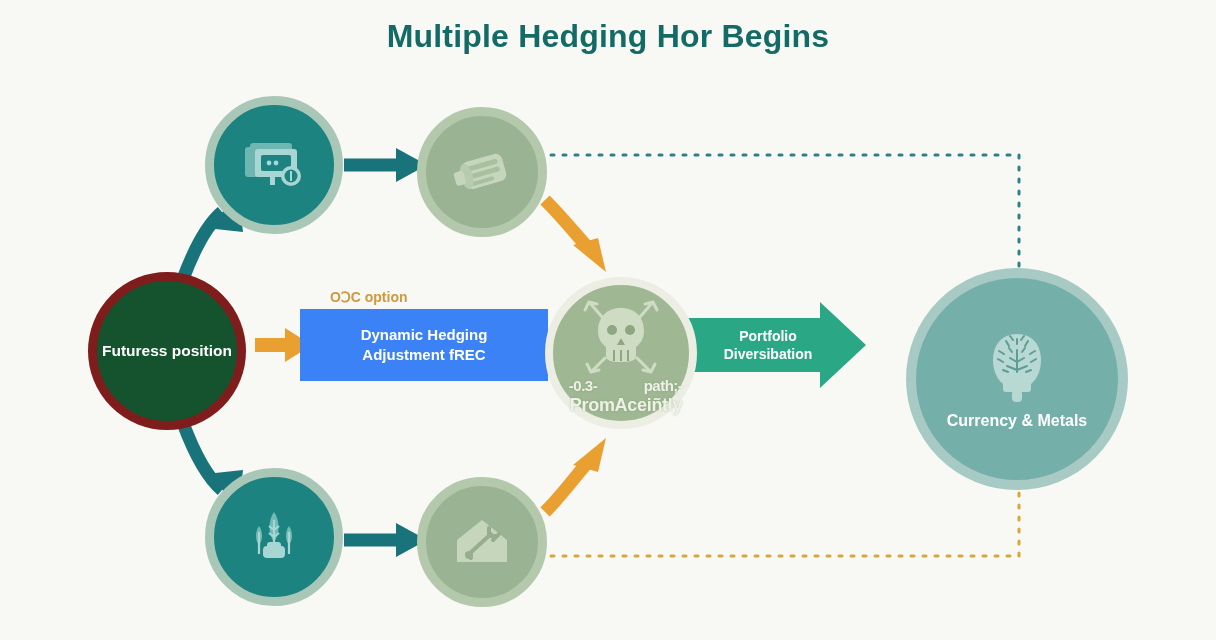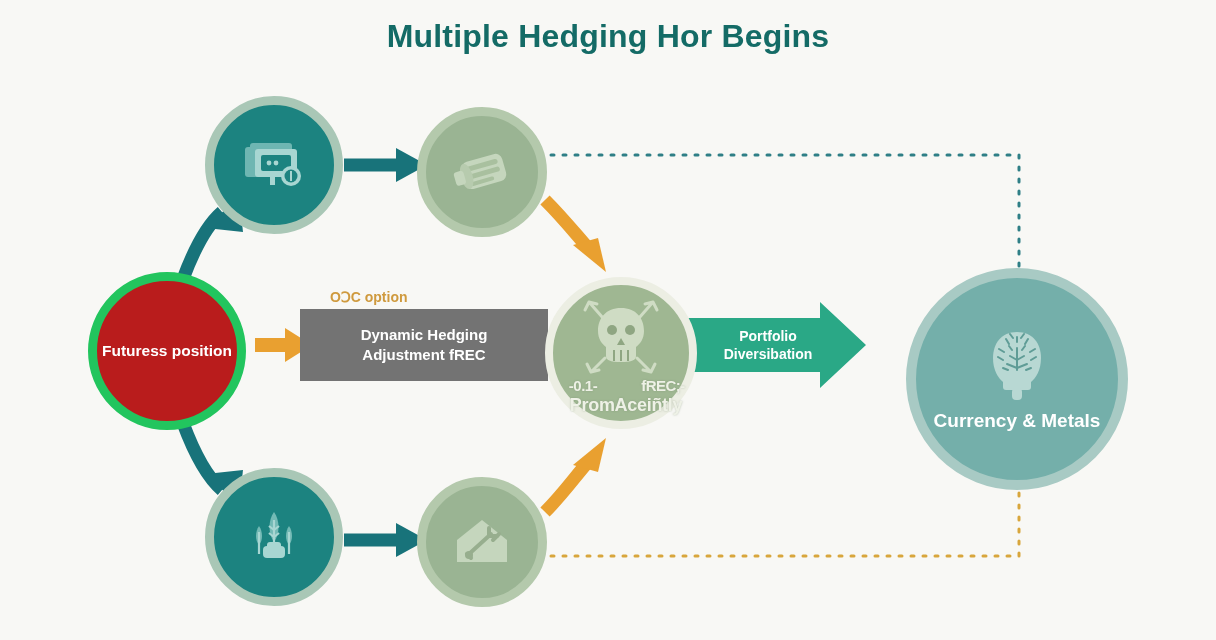--- a/index.html
+++ b/index.html
@@ -51,22 +51,22 @@
     color: #ffffff;
     text-align: center;
     font-weight: 600;
     line-height: 1.18;
     pointer-events: none;
   }
   
   #node-futures {
     left: 88px; top: 272px;
     width: 158px; height: 158px;
-    background: #b91c1c;
-    border: 9px solid #22c55e;
+    background: #14532d;
+    border: 9px solid #7f1d1d;
     color: #fff;
   }
   #node-futures .node-label { font-size: 15.5px; }
 
   
   #node-currency-cash {
     left: 205px; top: 96px;
     width: 138px; height: 138px;
     background: #1c8380;
     border: 9px solid #a9c7b6;
@@ -99,41 +99,41 @@
     background: #9fb792;
     border: 8px solid #eceee3;
   }
   
   #node-right {
     left: 906px; top: 268px;
     width: 222px; height: 222px;
     background: #74afaa;
     border: 10px solid #a8cac4;
   }
-  #node-right .node-label { font-size: 19px; margin-top: 4px; text-align: center; }
+  #node-right .node-label { font-size: 16px; margin-top: 4px; text-align: center; }
 
   .hub-text {
     position: absolute;
     width: 100%;
     text-align: center;
     color: #eef1e6;
     font-weight: 700;
     text-shadow: 0 0 2px rgba(120,140,110,.5);
     pointer-events: none;
   }
   #hub-left-frag { top: 92px; left: -38px; font-size: 15px; letter-spacing: -.5px; }
   #hub-right-frag { top: 92px; left: 42px; font-size: 15px; letter-spacing: -.5px; }
   #hub-main-frag { top: 110px; left: 5px; font-size: 18px; letter-spacing: -.3px; }
 
   
   #bar-dynamic {
     position: absolute;
     left: 300px; top: 309px;
     width: 248px; height: 72px;
-    background: #737373;
+    background: #3b82f6;
     display: flex;
     align-items: center;
     justify-content: center;
   }
   #bar-dynamic .bar-label {
     color: #ffffff;
     font-size: 15px;
     font-weight: 600;
     text-align: center;
     line-height: 1.32;
@@ -333,22 +333,22 @@
           <path d="M41 56 L41 67 M48 56 L48 67 M55 56 L55 67"></path>
         </g>
         <g stroke="#cfdcc4" stroke-width="3" fill="none" stroke-linecap="round">
           <path d="M30 24 L16 8 M16 8 L12 16 M16 8 L24 10"></path>
           <path d="M66 24 L80 8 M80 8 L84 16 M80 8 L72 10"></path>
           <path d="M32 64 L18 78 M18 78 L14 70 M18 78 L26 76"></path>
           <path d="M64 64 L78 78 M78 78 L82 70 M78 78 L70 76"></path>
         </g>
       </svg>
     </span>
-    <div class="hub-text" id="hub-left-frag">-0.1-</div>
-    <div class="hub-text" id="hub-right-frag">fREC;-</div>
+    <div class="hub-text" id="hub-left-frag">-0.3-</div>
+    <div class="hub-text" id="hub-right-frag">path;-</div>
     <div class="hub-text" id="hub-main-frag">PromAceiñtly</div>
   </div>
 
   <div class="node" id="node-right">
     <span>
       <svg class="icon-svg" width="76" height="80" viewBox="0 0 76 80">
         <path d="M38 6 C22 6 14 18 14 32 C14 44 19 52 24 56 L52 56 C57 52 62 44 62 32 C62 18 54 6 38 6 Z" fill="#b8d8d3"></path>
         <rect x="24" y="52" width="28" height="12" rx="3" fill="#b8d8d3"></rect>
         <rect x="33" y="62" width="10" height="12" rx="4" fill="#b8d8d3"></rect>
         <g stroke="#5f9c96" stroke-width="2" stroke-linecap="round">

